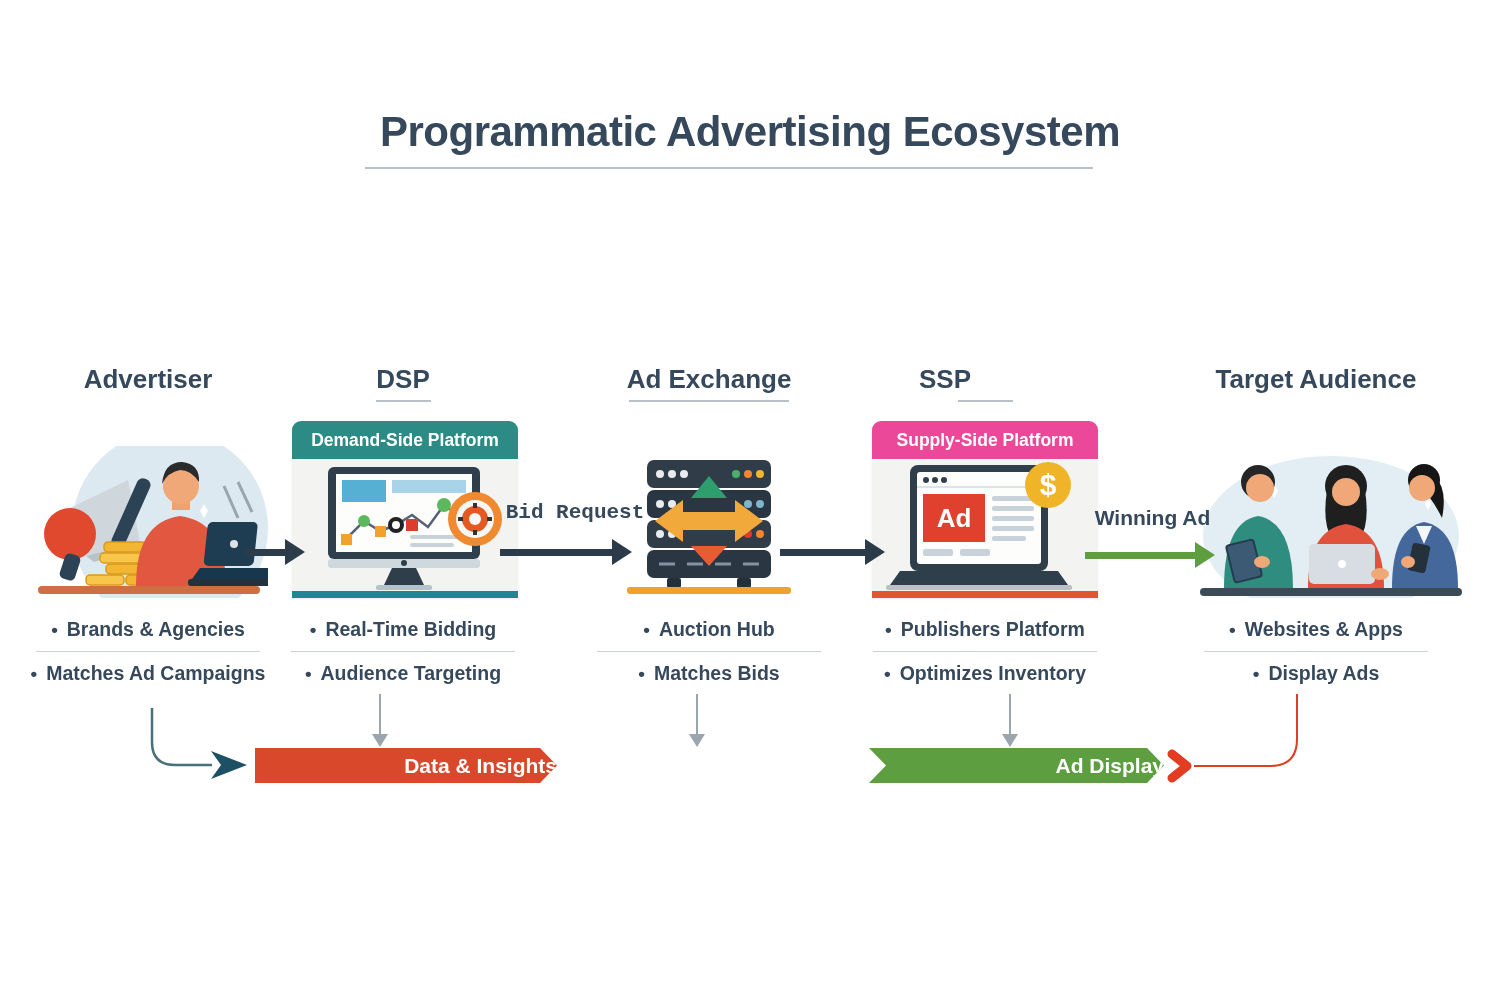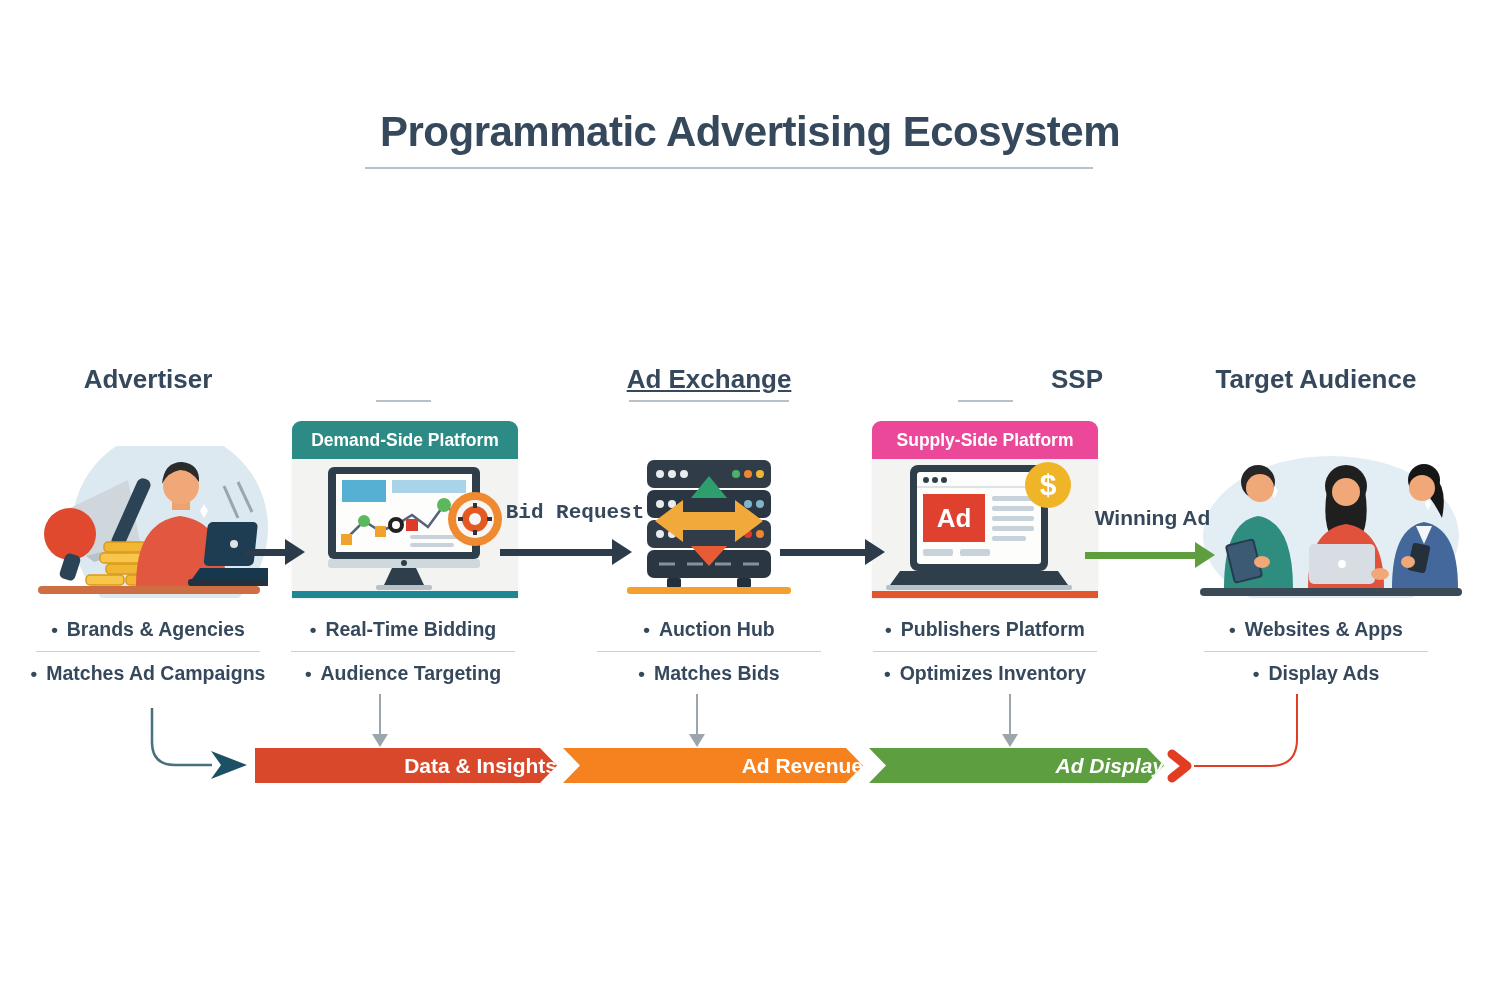--- a/index.html
+++ b/index.html
@@ -60,22 +60,23 @@
 </style>
 </head>
 <body>
 
 <div class="canvas">
 
   <div class="title">Programmatic Advertising Ecosystem</div>
   <div class="title-underline"></div>
 
   <div class="col-header" style="left:38px;">Advertiser</div>
-  <div class="col-header" style="left:599px;text-decoration:underline;">Ad Exchange</div>
-  <div class="col-header" style="left:883px;text-align:right;">SSP</div>
+  <div class="col-header" style="left:293px;">DSP</div>
+  <div class="col-header" style="left:599px;">Ad Exchange</div>
+  <div class="col-header" style="left:835px;">SSP</div>
   <div class="col-header" style="left:1206px;">Target Audience</div>
   <div class="hdr-underline" style="left:376px;width:55px;"></div>
   <div class="hdr-underline" style="left:629px;width:160px;"></div>
   <div class="hdr-underline" style="left:958px;width:55px;"></div>
 
   <svg class="svg-abs" style="left:28px;top:410px;" width="240" height="152" viewBox="0 0 240 152">
     <circle cx="142" cy="82" r="98" fill="#dde9f1"></circle>
     <polygon points="96,52 100,60 96,68 92,60" fill="#ffffff"></polygon>
     <polygon points="176,58 180,65 176,72 172,65" fill="#ffffff"></polygon>
     <line x1="196" y1="40" x2="210" y2="72" stroke="#9aa5ad" stroke-width="3"></line>
@@ -333,24 +334,21 @@
   <div class="vconn-head" style="left:1002px;top:698px;"></div>
 
   <svg class="svg-abs" style="left:128px;top:668px;" width="130" height="78" viewBox="0 0 130 78">
     <path d="M24 4 L24 38 Q24 61 47 61 L84 61" fill="none" stroke="#49707d" stroke-width="2.5"></path>
     <polygon points="83,47 119,61 83,75 93,61" fill="#1d5065"></polygon>
   </svg>
 
   <div class="bar-seg seg-first" style="left: 255px; width: 302px; background-color: rgb(217, 72, 42);">
     <span>Data &amp; Insights</span>
   </div>
-  <div class="bar-seg seg-mid" style="left: 563px; width: 300px; background-color: rgb(245, 130, 31);">
-    <span>Ad Revenue</span>
-  </div>
-  <div class="bar-seg seg-mid" style="left: 869px; width: 295px; background-color: rgb(93, 158, 65); font-style: italic;">
+  <div class="bar-seg seg-mid" style="left: 869px; width: 295px; background-color: rgb(93, 158, 65);">
     <span>Ad Display</span>
   </div>
 
   <svg class="svg-abs" style="left:1166px;top:712px;" width="30" height="36" viewBox="0 0 30 36">
     <path d="M6 6 L21 18 L6 30" fill="none" stroke="#e23c22" stroke-width="9" stroke-linecap="round" stroke-linejoin="round"></path>
   </svg>
   <svg class="svg-abs" style="left:1190px;top:650px;" width="120" height="86" viewBox="0 0 120 86">
     <path d="M4 80 L80 80 Q107 80 107 53 L107 8" fill="none" stroke="#e23c22" stroke-width="2"></path>
   </svg>
 

